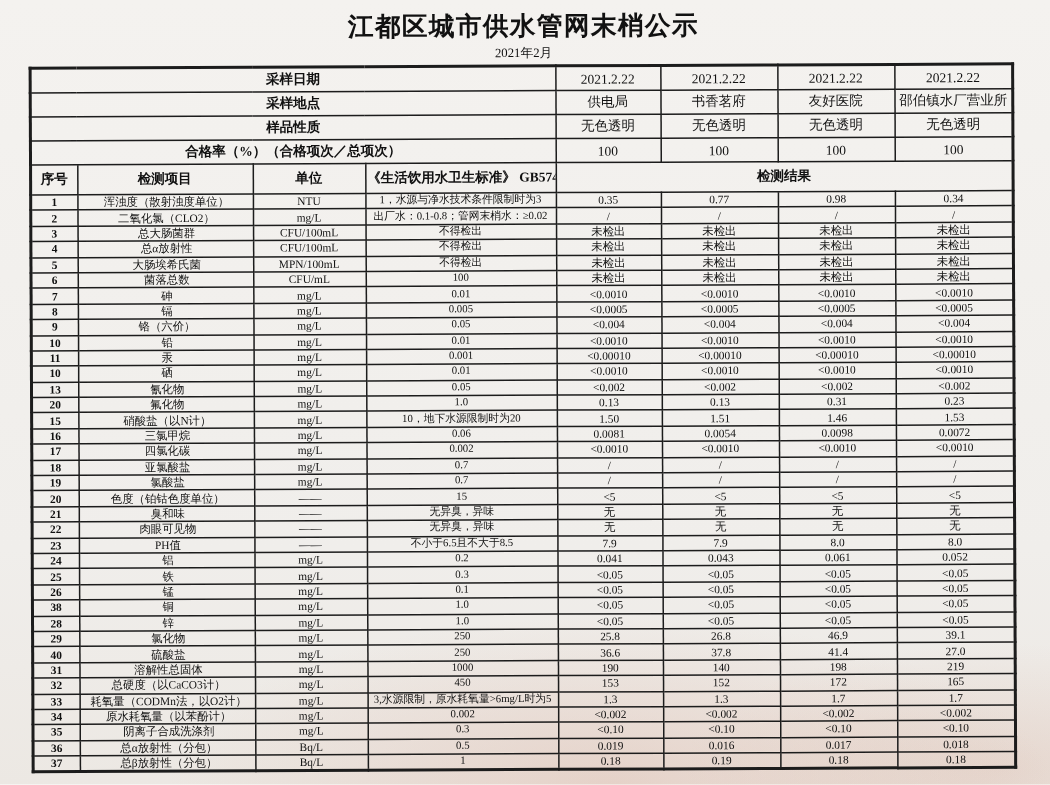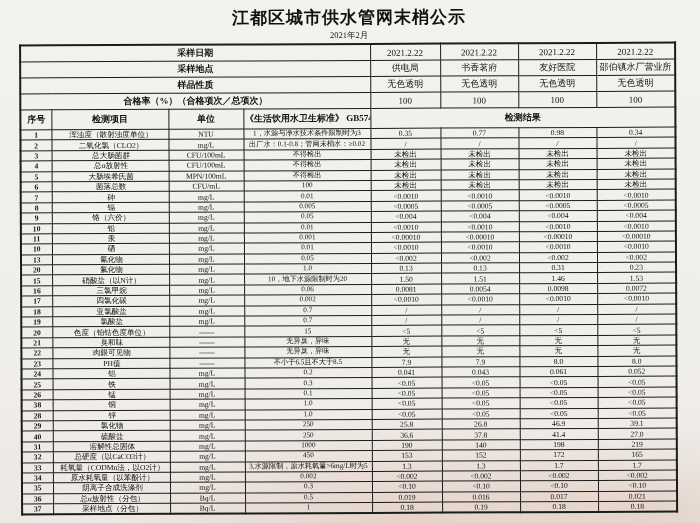--- a/index.html
+++ b/index.html
@@ -455,25 +455,25 @@
           <td>&lt;0.10</td>
         </tr>
         <tr class="body-row">
           <td class="seq-cell">36</td>
           <td class="item-cell">总α放射性（分包）</td>
           <td>Bq/L</td>
           <td class="std-cell">0.5</td>
           <td>0.019</td>
           <td>0.016</td>
           <td>0.017</td>
-          <td>0.021</td>
+          <td>0.018</td>
         </tr>
         <tr class="body-row">
           <td class="seq-cell">37</td>
-          <td class="item-cell">采样地点（分包）</td>
+          <td class="item-cell">总β放射性（分包）</td>
           <td>Bq/L</td>
           <td class="std-cell">1</td>
           <td>0.18</td>
           <td>0.19</td>
           <td>0.18</td>
           <td>0.18</td>
         </tr>
       </tbody>
   </table>
 </div>

